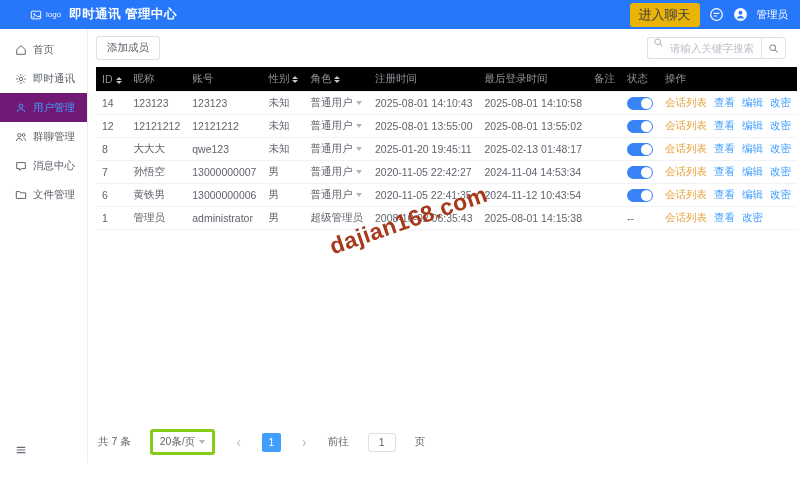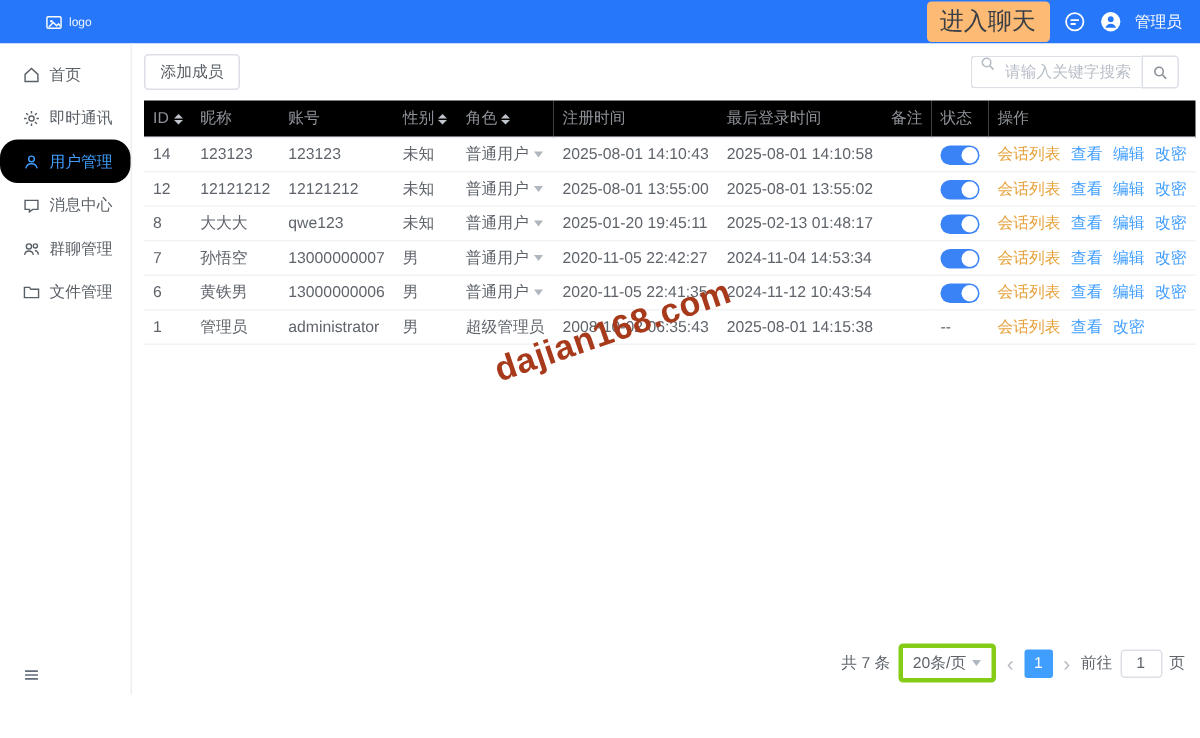--- a/index.html
+++ b/index.html
@@ -8,28 +8,28 @@
     width:800px; height:492px; overflow:hidden;
     font-family:"Liberation Sans", sans-serif;
     background:#fff; color:#5f646b;
   }
   
   .header { height:29px; background:#2677fa; display:flex; align-items:center; padding:0 12px; color:#fff; }
   .brand { display:flex; align-items:center; gap:4px; margin-left:18px; }
   .logo-alt { font-size:8px; opacity:.92; }
   .app-title { font-size:12.5px; font-weight:bold; margin-left:4px; letter-spacing:.5px; }
   .header-right { margin-left:auto; display:flex; align-items:center; gap:9px; }
-  .enter-btn { background:#fdba74; border:none; border-radius:3px; font-size:16px; color:#3a3f45; padding:3px 9px; cursor:pointer; font-family:inherit; }
+  .enter-btn { background:#eab308; border:none; border-radius:3px; font-size:13px; color:#3a3f45; padding:3px 9px; cursor:pointer; font-family:inherit; }
   .icn { display:inline-flex; align-items:center; }
   .username { font-size:10.5px; }
   
   .layout { display:flex; height:434px; }
   .sidebar { width:88px; min-width:88px; background:#fff; border-right:1px solid #eceef2; position:relative; padding-top:6px; }
   .side-item { height:29px; display:flex; align-items:center; gap:6px; padding-left:15px; font-size:10.5px; color:#595f66; cursor:pointer; }
-  .side-item.active { background:#000000; color:#409eff;border-radius:12px; }
+  .side-item.active { background:#701a75; color:#409eff; }
   .collapse { position:absolute; bottom:7px; left:15px; color:#5f6b77; display:inline-flex; cursor:pointer; }
   .main { flex:1; display:flex; flex-direction:column; position:relative; background:#fff; min-width:0; }
   
   .toolbar { display:flex; align-items:center; padding:7px 8px; }
   .add-btn { font-size:10.5px; padding:4px 10px; border:1px solid #dcdfe6; border-radius:3px; background:#fff; color:#5a6068; cursor:pointer; font-family:inherit; }
   .search { margin-left:auto; display:flex; margin-right:6px; position:relative; }
   .search-prefix { position:absolute; left:6px; color:#b6bcc4; display:inline-flex; }
   .search-input { width:114px; height:22px; border:1px solid #dcdfe6; border-right:none; border-radius:3px 0 0 3px; padding:0 4px 0 22px; font-size:10.5px; color:#606266; outline:none; font-family:inherit; }
   .search-input::placeholder { color:#b9bfc7; }
   .search-btn { width:25px; height:22px; border:1px solid #dcdfe6; background:#fff; border-radius:0 3px 3px 0; display:inline-flex; align-items:center; justify-content:center; color:#8a9099; cursor:pointer; padding:0; }
@@ -49,39 +49,40 @@
   .dd-caret { display:inline-block; width:0; height:0; border-left:3.5px solid transparent; border-right:3.5px solid transparent; border-top:4px solid #b0b6be; margin-left:4px; vertical-align:middle; }
   .toggle { display:inline-block; width:26px; height:13px; border-radius:7px; background:#3a83f7; position:relative; vertical-align:middle; cursor:pointer; }
   .toggle::after { content:""; position:absolute; width:11px; height:11px; border-radius:50%; background:#fff; right:1px; top:1px; }
   .lnk { margin-right:7px; cursor:pointer; text-decoration:none;text-align:center; }
   .lnk.warn { color:#e6a23c; }
   .lnk.primary { color:#409eff; }
   .lnk:last-child { margin-right:0; }
   
   .watermark { position:absolute; left:238px; top:178px; transform:rotate(-19deg); color:#a83a1c; font-size:23px; font-weight:bold; letter-spacing:.5px; pointer-events:none; }
   
-  .pagination { margin-top:auto; display:flex; align-items:center; gap:5px; padding:8px 10px; font-size:10.5px; color:#5f646b;justify-content:flex-end; }
+  .pagination { margin-top:auto; display:flex; align-items:center; gap:19px; padding:8px 10px; font-size:10.5px; color:#5f646b; }
   .psize { border:3px solid #84cc16; border-radius:3px; padding:3px 7px; display:inline-flex; align-items:center; color:#5f646b; cursor:pointer; }
   .pg-arrow { color:#b7bcc3; font-size:14px; line-height:1; cursor:pointer; padding:0 2px; }
   .pg-num { min-width:19px; height:19px; background:#409eff; color:#fff; border-radius:2px; display:inline-flex; align-items:center; justify-content:center; cursor:pointer; }
   .goto-input { width:28px; height:19px; border:1px solid #dcdfe6; border-radius:3px; text-align:center; font-size:10.5px; color:#5f646b; outline:none; font-family:inherit; padding:0; }
 </style>
 </head>
 <body>
 
 <div class="header">
   <div class="brand">
     <span class="icn">
       <svg width="12" height="12" viewBox="0 0 14 14" fill="none" stroke="currentColor" stroke-width="1.1">
           <rect x="1.5" y="2.5" width="11" height="9" rx="1"></rect>
           <circle cx="5" cy="6" r="1" fill="currentColor" stroke="none"></circle>
           <path d="M3 10.5 6.5 7l2.5 2.5 1.5-1.5 1.5 2"></path>
         </svg>
     </span>
     <span class="logo-alt">logo</span>
+    <span class="app-title">即时通讯 管理中心</span>
   </div>
   <div class="header-right">
     <button class="enter-btn">进入聊天</button>
     <span class="icn">
       <svg width="15" height="15" viewBox="0 0 14 14" fill="none" stroke="#fff" stroke-width="1.1">
           <circle cx="7" cy="7" r="5.4"></circle>
           <path d="M4.4 6h5.2M4.4 8.4h3.2"></path>
         </svg>
     </span>
     <span class="icn">
@@ -120,35 +121,35 @@
             <svg width="12" height="12" viewBox="0 0 14 14" fill="none" stroke="currentColor" stroke-width="1.1">
               <circle cx="7" cy="4.6" r="2.2"></circle>
               <path d="M2.6 12c.5-2.4 2.2-3.7 4.4-3.7S10.9 9.6 11.4 12"></path>
             </svg>
           </span>
           <span>用户管理</span>
         </div>
         <div class="side-item">
           <span class="icn">
             <svg width="12" height="12" viewBox="0 0 14 14" fill="none" stroke="currentColor" stroke-width="1.1">
-              <path d="M2 3h10v7H8l-2.6 2v-2H2z"></path>
-            </svg>
-          </span>
-          <span>消息中心</span>
-        </div>
-        <div class="side-item">
-          <span class="icn">
-            <svg width="12" height="12" viewBox="0 0 14 14" fill="none" stroke="currentColor" stroke-width="1.1">
               <circle cx="5" cy="5" r="2"></circle>
               <path d="M1.6 11.6c.4-2 1.6-3 3.4-3s3 1 3.4 3"></path>
               <circle cx="10" cy="4.6" r="1.6"></circle>
               <path d="M9.6 8.2c1.5.2 2.5 1.2 2.8 3.2"></path>
             </svg>
           </span>
           <span>群聊管理</span>
+        </div>
+        <div class="side-item">
+          <span class="icn">
+            <svg width="12" height="12" viewBox="0 0 14 14" fill="none" stroke="currentColor" stroke-width="1.1">
+              <path d="M2 3h10v7H8l-2.6 2v-2H2z"></path>
+            </svg>
+          </span>
+          <span>消息中心</span>
         </div>
         <div class="side-item">
           <span class="icn">
             <svg width="12" height="12" viewBox="0 0 14 14" fill="none" stroke="currentColor" stroke-width="1.1">
               <path d="M1.5 3h4l1 1.5h6V11h-11z"></path>
             </svg>
           </span>
           <span>文件管理</span>
         </div>
       </div>

